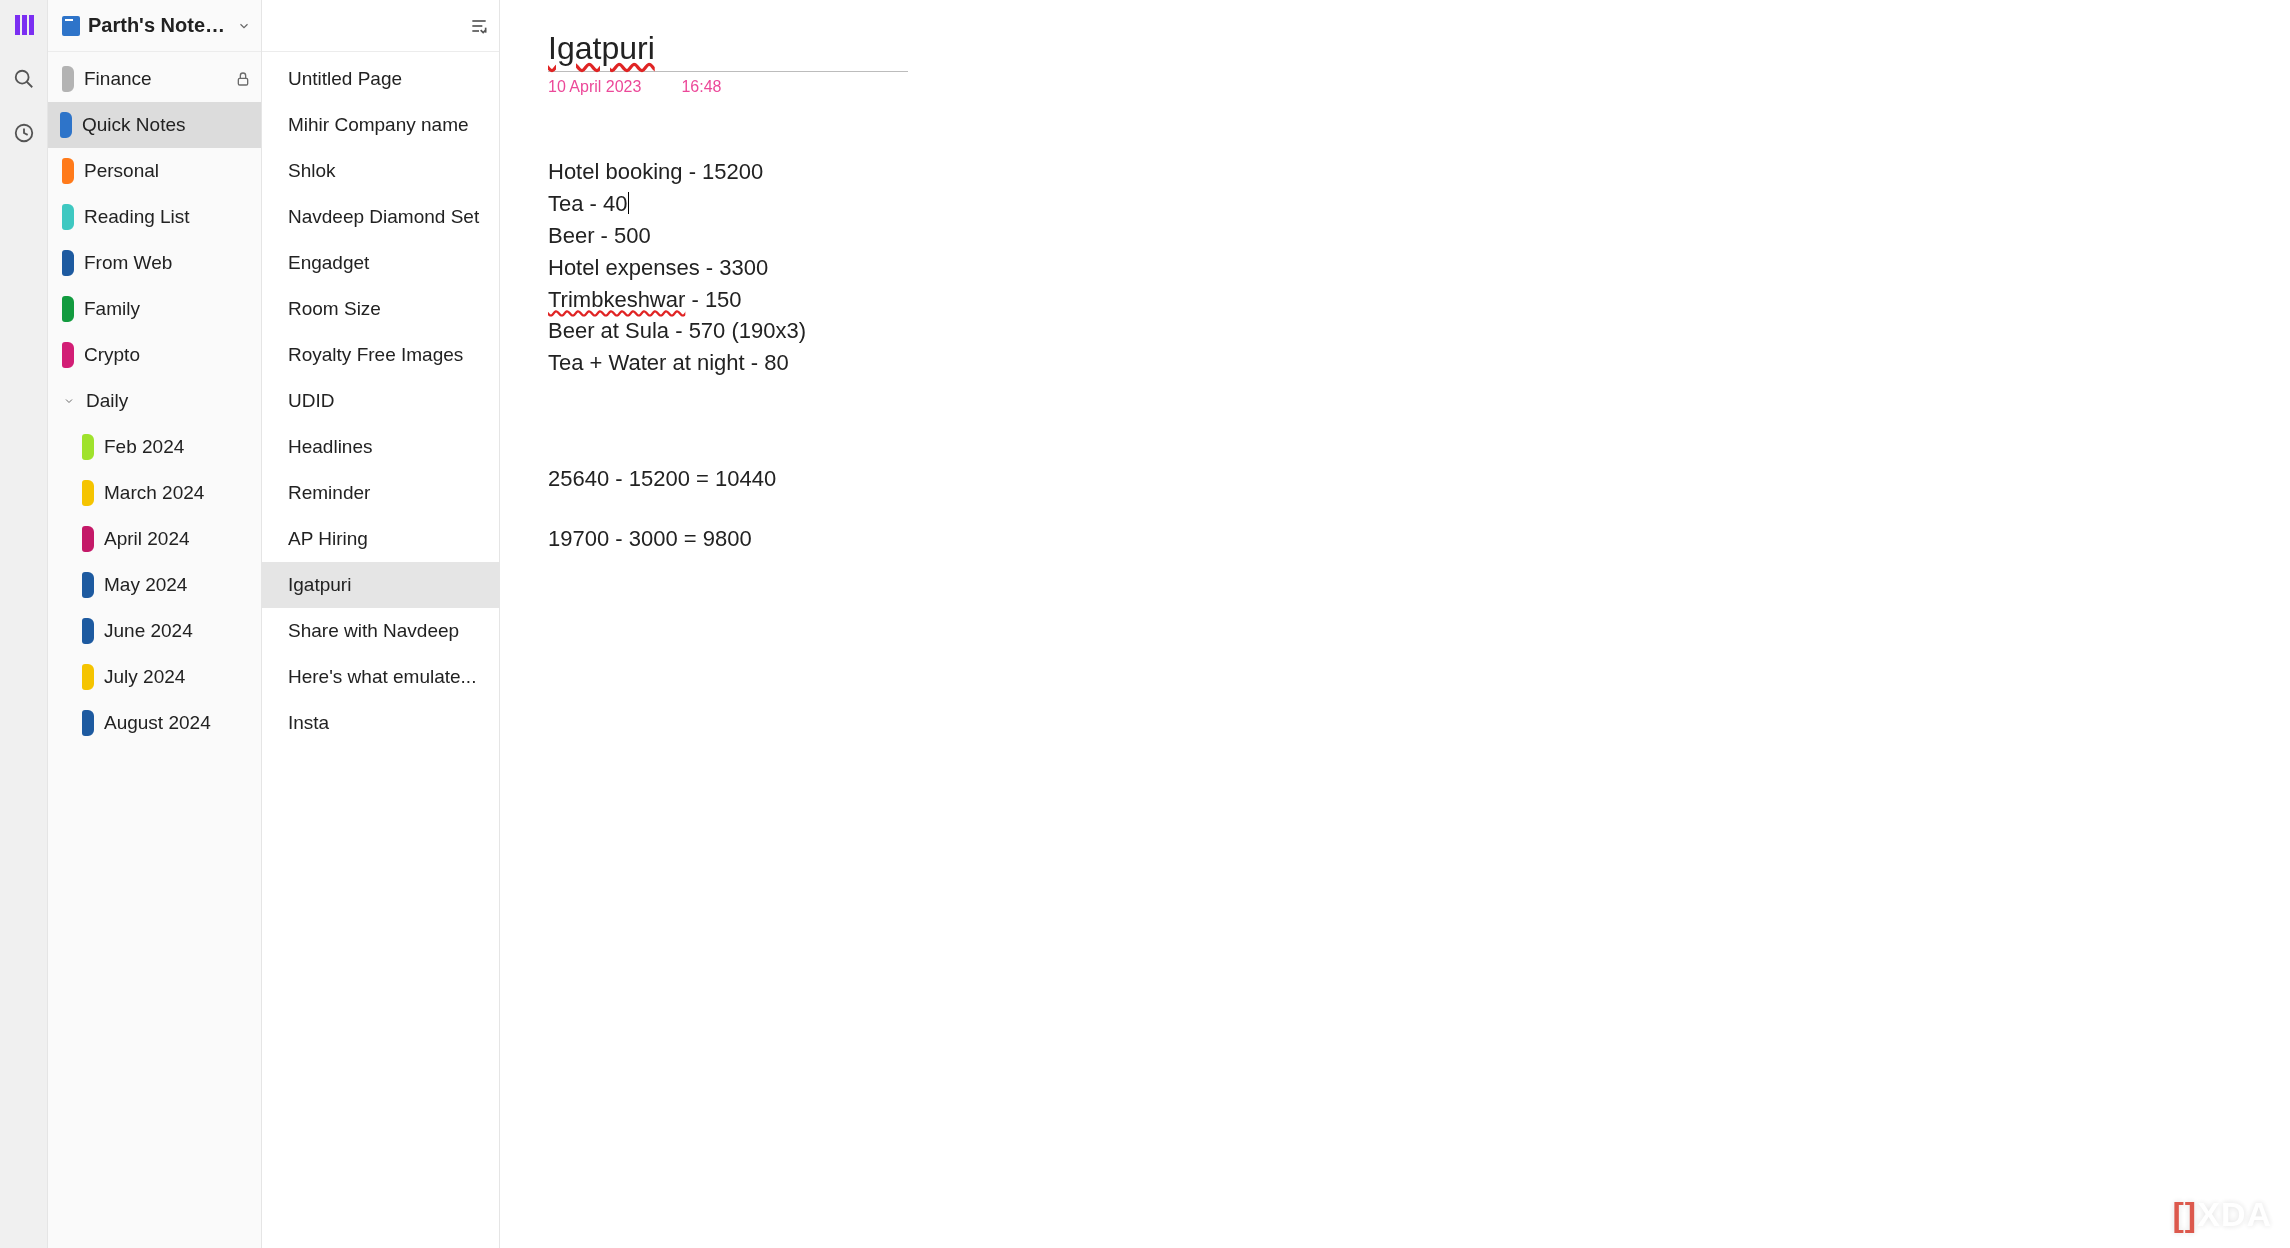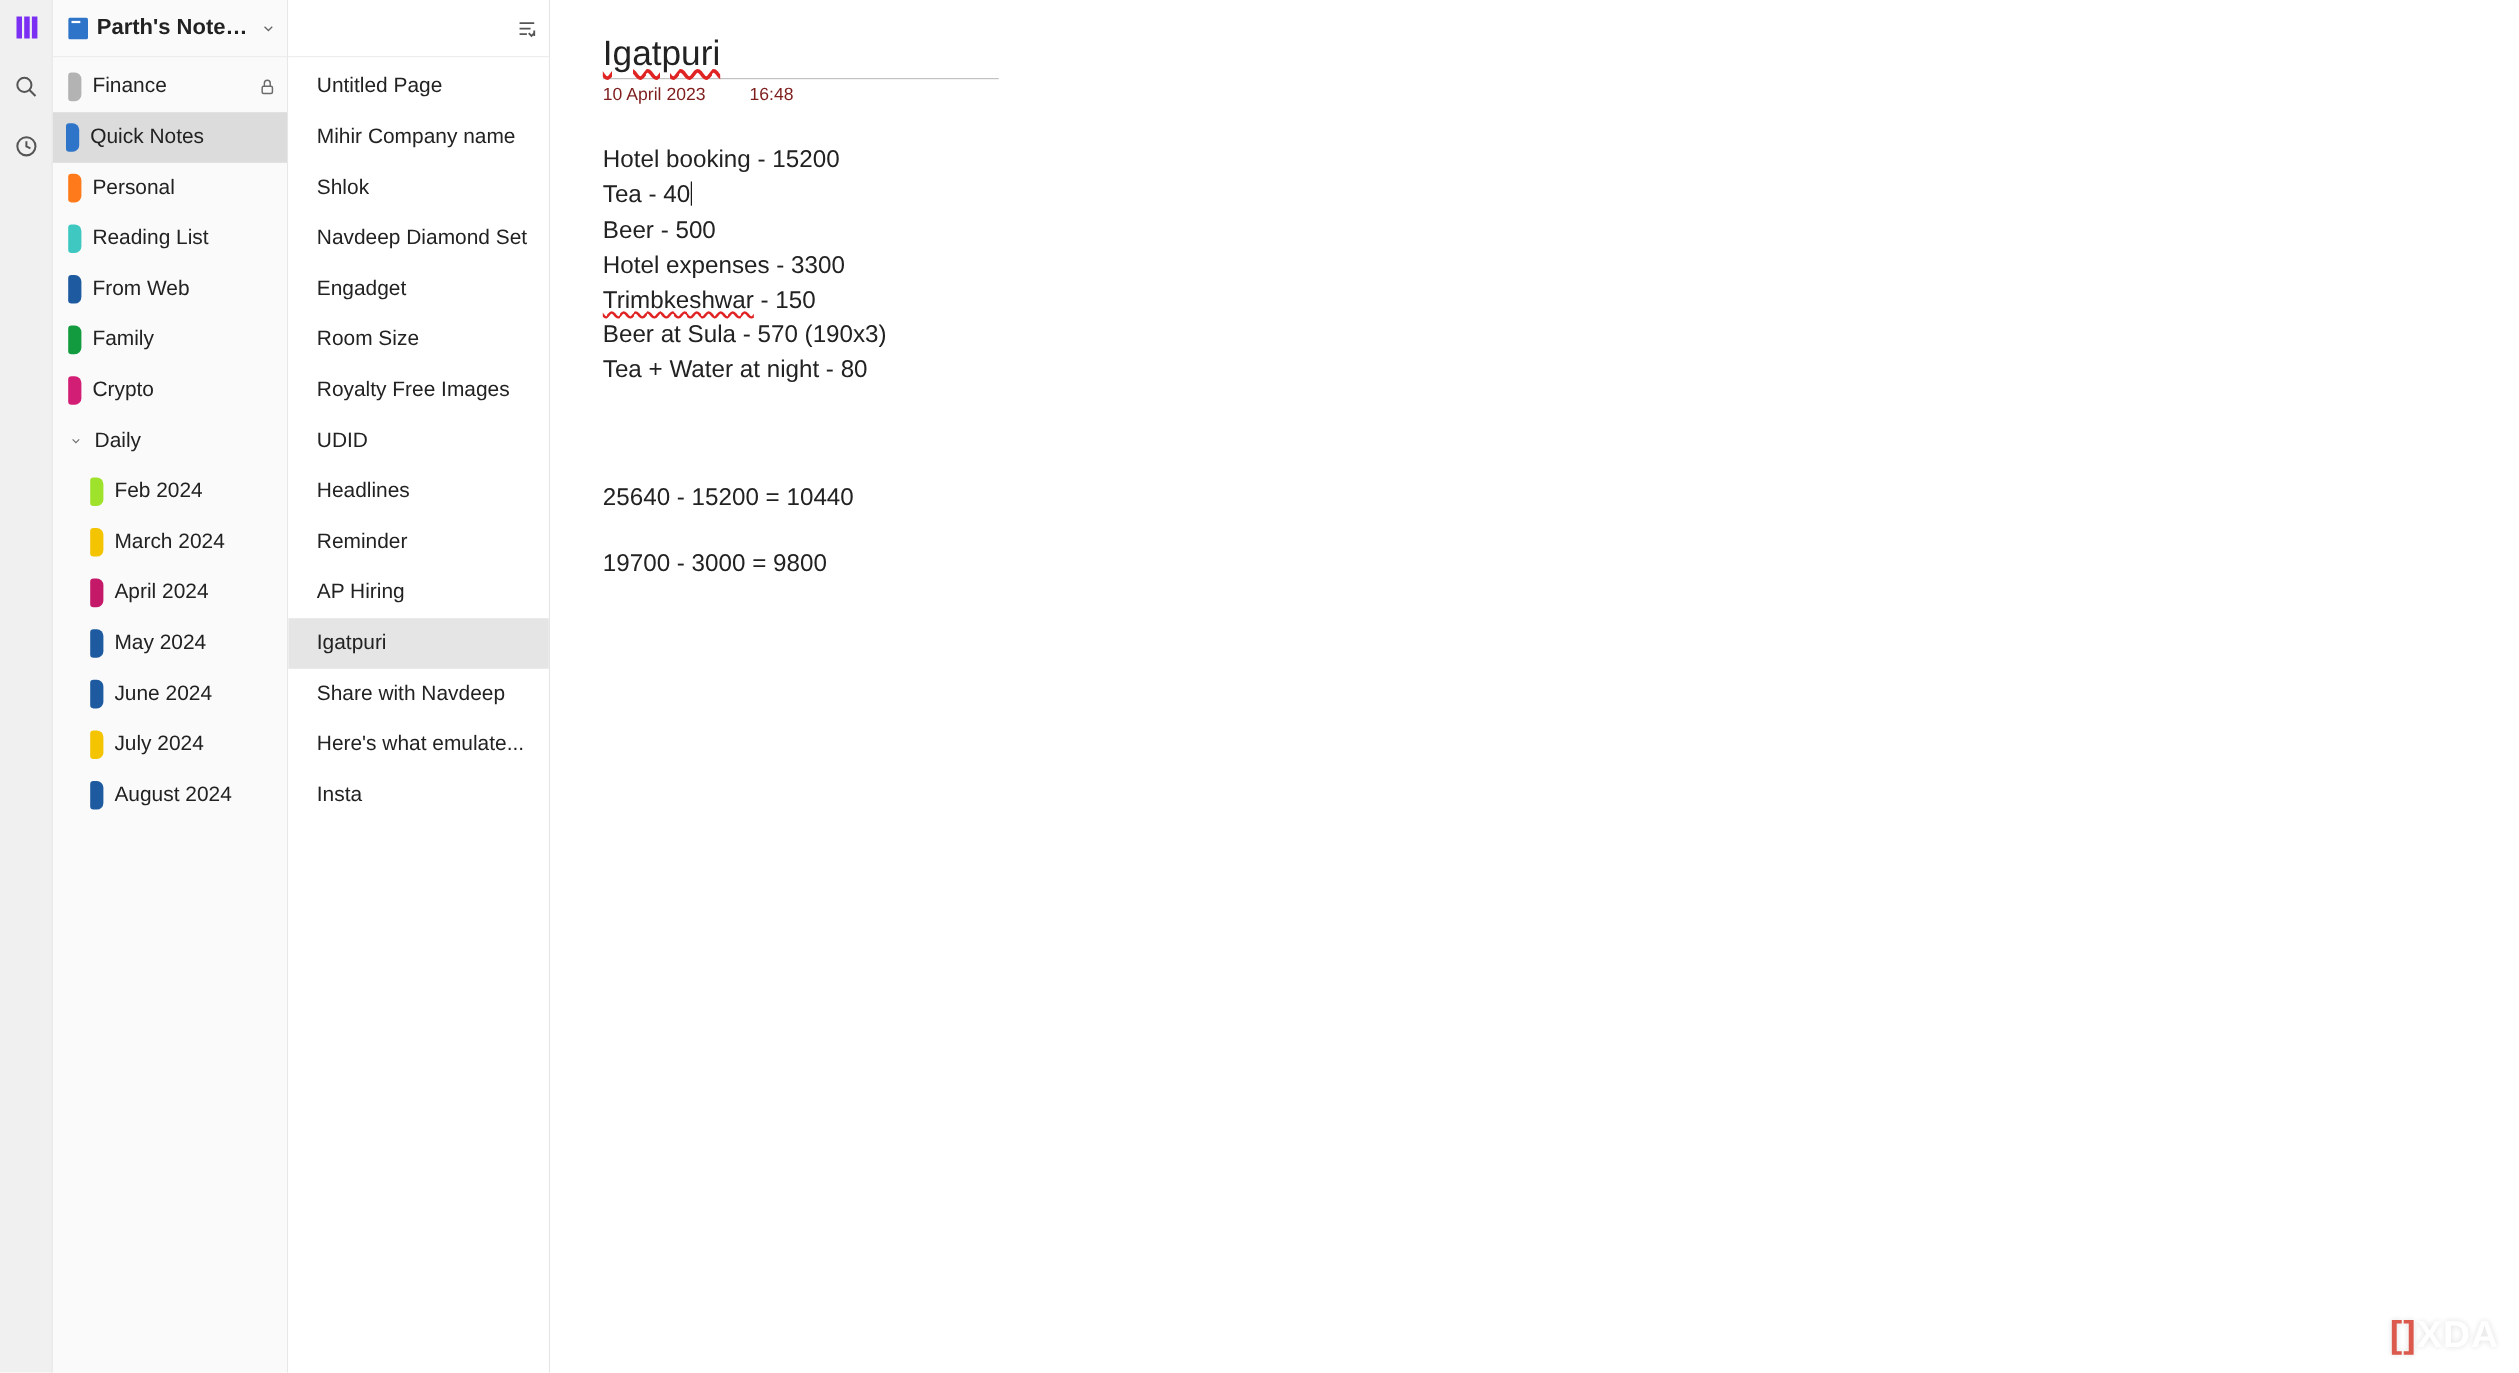--- a/index.html
+++ b/index.html
@@ -86,22 +86,22 @@
   }
   .note-title {
     font-size: 32px;
     font-weight: 400;
     padding-bottom: 4px;
     display:inline-block;
     min-width: 360px;
     border-bottom: 1px solid #bcbcbc;
   }
   .note-title .spellred { text-decoration: underline wavy #e02424; text-underline-offset: 4px; }
-  .meta-row { display:flex; gap:40px; color:#7f1d1d; font-size:16px; margin-top:6px; }
-  .note-body { margin-top: 33px; font-size: 22px; line-height: 1.45; }
+  .meta-row { display:flex; gap:40px; color:#ec4899; font-size:16px; margin-top:6px; }
+  .note-body { margin-top: 60px; font-size: 22px; line-height: 1.45; }
   .note-body p { margin: 0; }
   .note-body .gap { height: 28px; }
   .spellred { text-decoration: underline wavy #e02424; text-underline-offset: 3px; }
   .hl { background: #ffff00; }
   .cursor-bar { display:inline-block; width:1px; height:22px; background:#000; vertical-align:-3px; }
 
   
   .wm {
     position: fixed;
     right: 18px;

